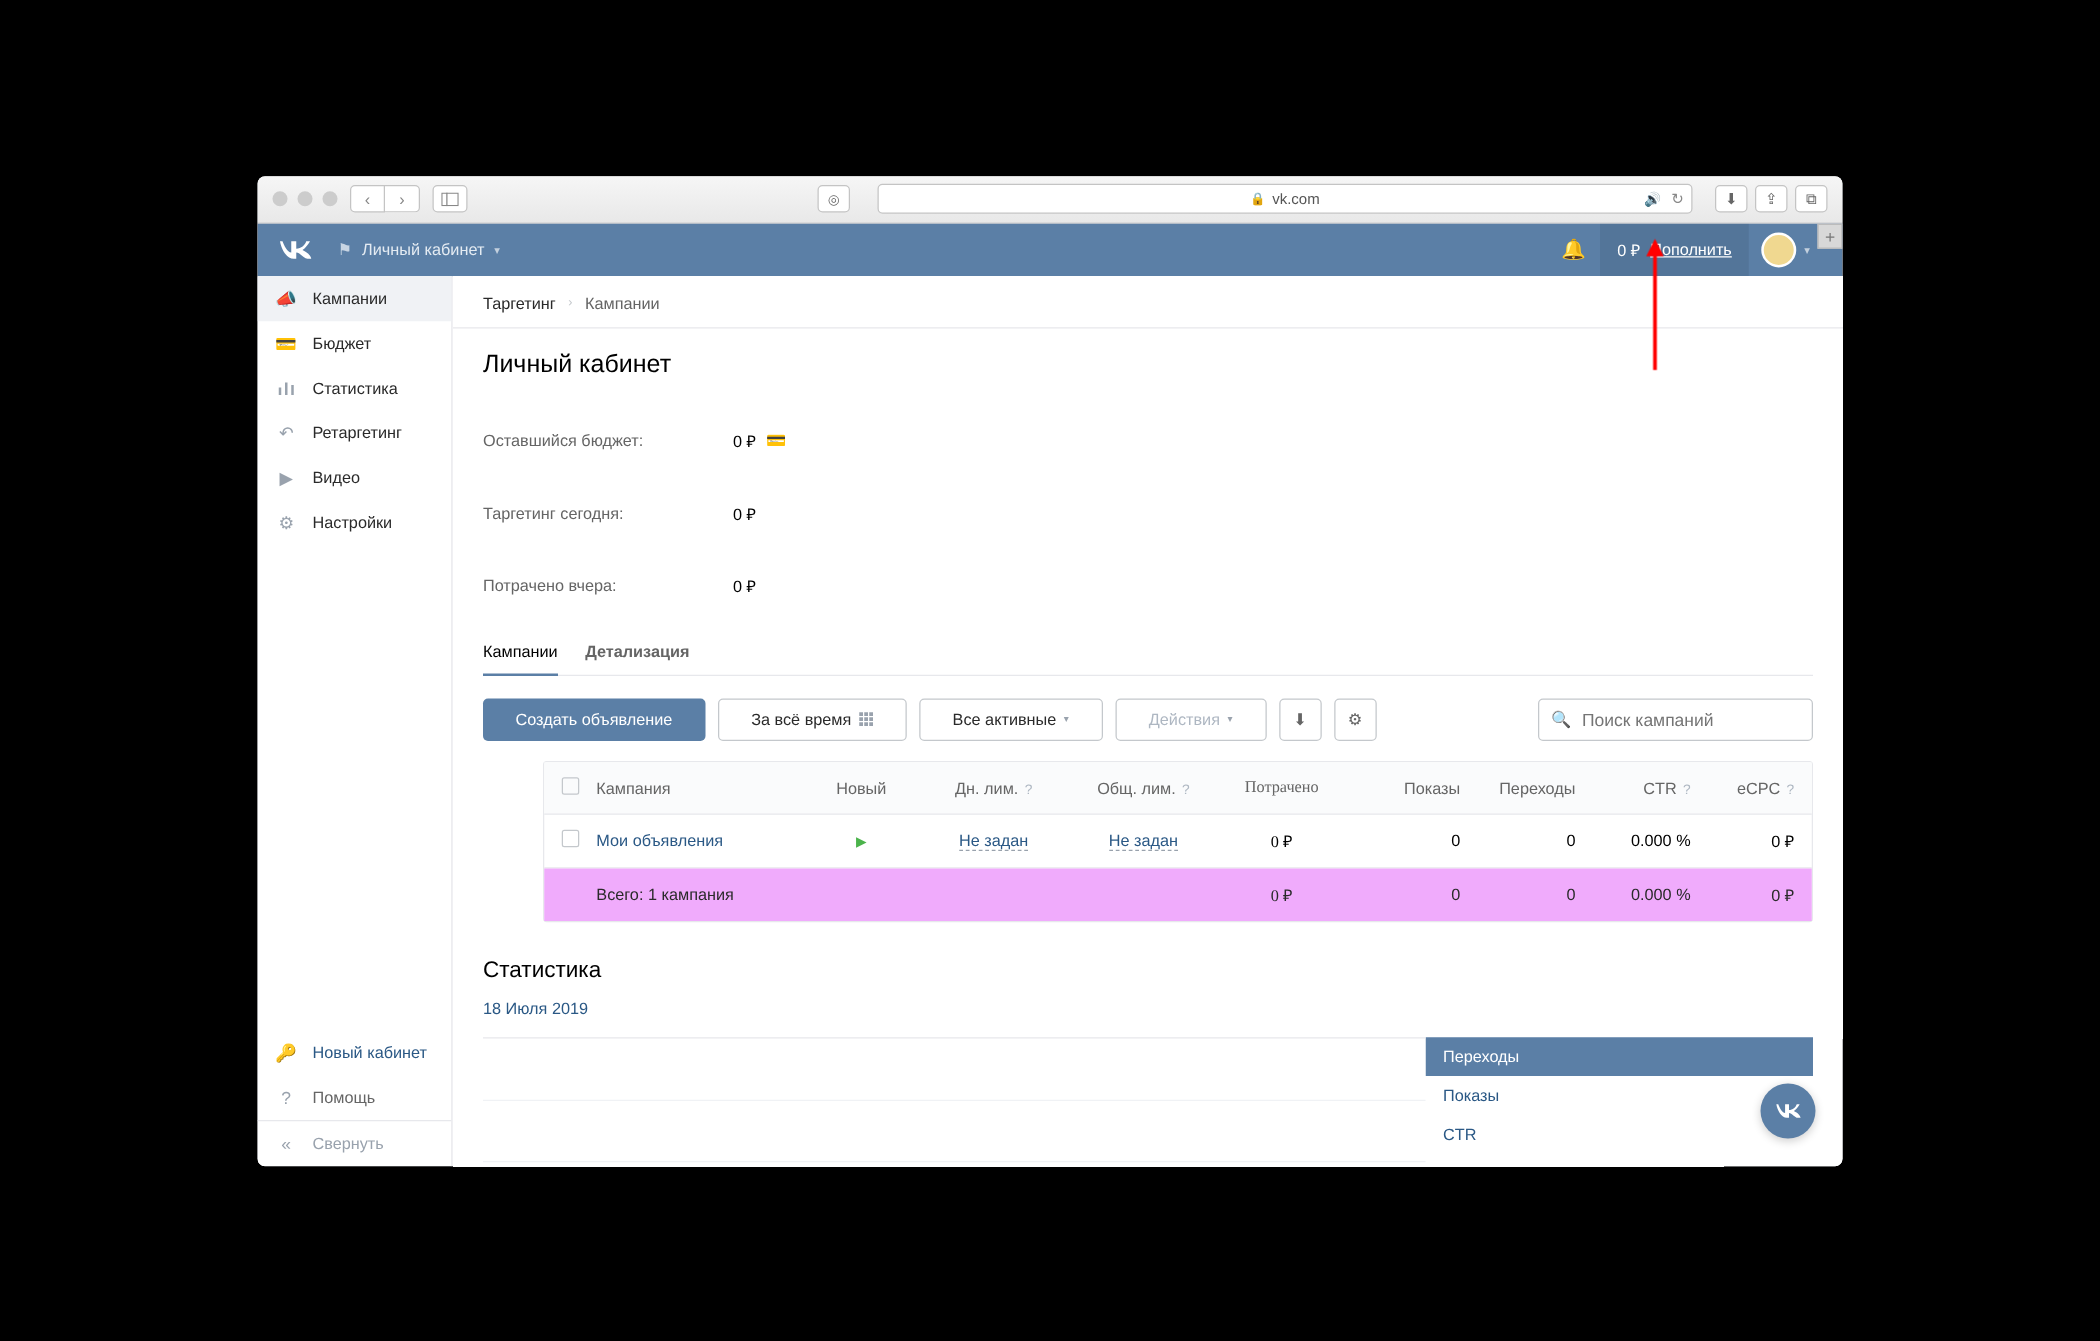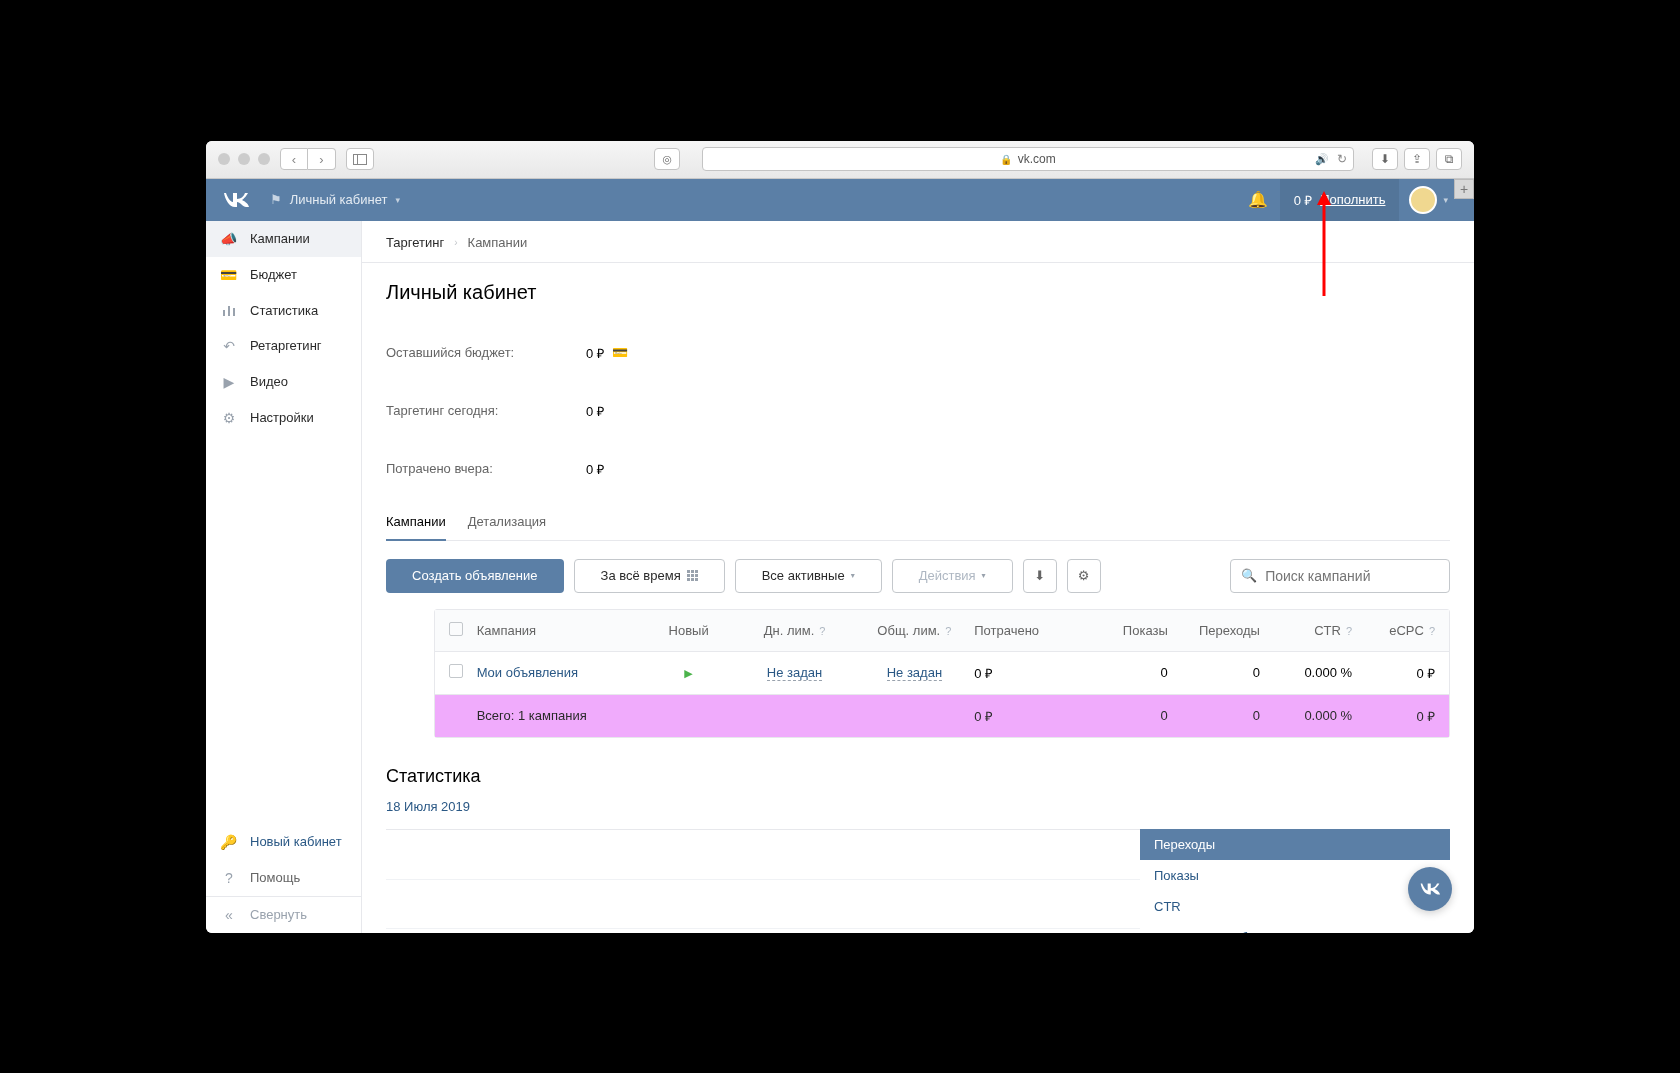--- a/index.html
+++ b/index.html
@@ -58,21 +58,21 @@
 .breadcrumb .chev { color: #c4c8cc; font-size: 10px; }
 .content { padding: 18px 24px; }
 h1.title { font-size: 20px; font-weight: 500; color: #000; margin-bottom: 16px; }
 .budget-rows { font-size: 13px; color: #656565; }
 .budget-row { display: flex; align-items: center; margin-bottom: 8px; margin-top: 40px; }
 .budget-row .lbl { width: 200px; }
 .budget-row .val { color: #000; display: flex; align-items: center; gap: 8px; }
 .wallet-icn { color: #5b7fa6; font-size: 13px; }
 
 .tabs { display: flex; gap: 22px; margin-top: 26px; border-bottom: 1px solid #e7e8ec; }
-.tab { padding: 10px 0; font-size: 13px; color: #656565; cursor: pointer; border-bottom: 2px solid transparent; margin-bottom: -1px; }
+.tab { padding: 10px 0; font-size: 13px; color: #656565; cursor: pointer; border-bottom: 2px solid transparent; margin-bottom: -1px; font-weight: bold; }
 .tab.active { color: #000; border-bottom-color: #5b7fa6; font-weight: 500; }
 
 .toolbar { display: flex; gap: 10px; margin-top: 18px; align-items: center; }
 .btn { height: 34px; border-radius: 4px; font-size: 13px; display: flex; align-items: center; padding: 0 26px; cursor: pointer; gap: 6px; }
 .btn-primary { background: #5b7fa6; color: #fff; border: none; }
 .btn-white { background: #fff; color: #2a2a2a; border: 1px solid #c4c8cc; }
 .btn-white .caret { font-size: 8px; color: #99a2ad; }
 .btn-white.disabled { color: #aeb7c2; }
 .btn-icon { width: 34px; padding: 0; justify-content: center; color: #656565; }
 .toolbar-spacer { flex: 1; }
@@ -83,21 +83,21 @@
 .table { margin-top: 16px; border: 1px solid #e7e8ec; border-radius: 3px; margin-left: 48px; }
 .thead, .trow, .tfoot { display: flex; align-items: center; font-size: 13px; }
 .thead { background: #fafbfc; color: #656565; border-bottom: 1px solid #e7e8ec; padding: 12px 14px; }
 .trow { padding: 12px 14px; border-bottom: 1px solid #e7e8ec; }
 .tfoot { padding: 12px 14px; background: #f0abfc; color: #2a2a2a; }
 .col-check { width: 30px; }
 .col-camp { width: 180px; }
 .col-status { width: 100px; text-align: center; }
 .col-dl { width: 130px; text-align: center; }
 .col-ol { width: 130px; text-align: center; }
-.col-spent { width: 110px; text-align: left; }
+.col-spent { width: 110px; text-align: center; font-family: Liberation Serif, serif; }
 .col-imp { width: 100px; text-align: right; }
 .col-clicks { width: 100px; text-align: right; }
 .col-ctr { width: 100px; text-align: right; }
 .col-ecpc { width: 90px; text-align: right; }
 .hlp { color: #aeb7c2; font-size: 11px; margin-left: 2px; }
 .check { width: 14px; height: 14px; border: 1px solid #c4c8cc; border-radius: 2px; display: inline-block; }
 .camp-link { color: #2a5885; cursor: pointer; }
 .play-icn { color: #4bb34b; font-size: 11px; }
 .notset { color: #2a5885; border-bottom: 1px dashed #99a2ad; cursor: pointer; }
 

